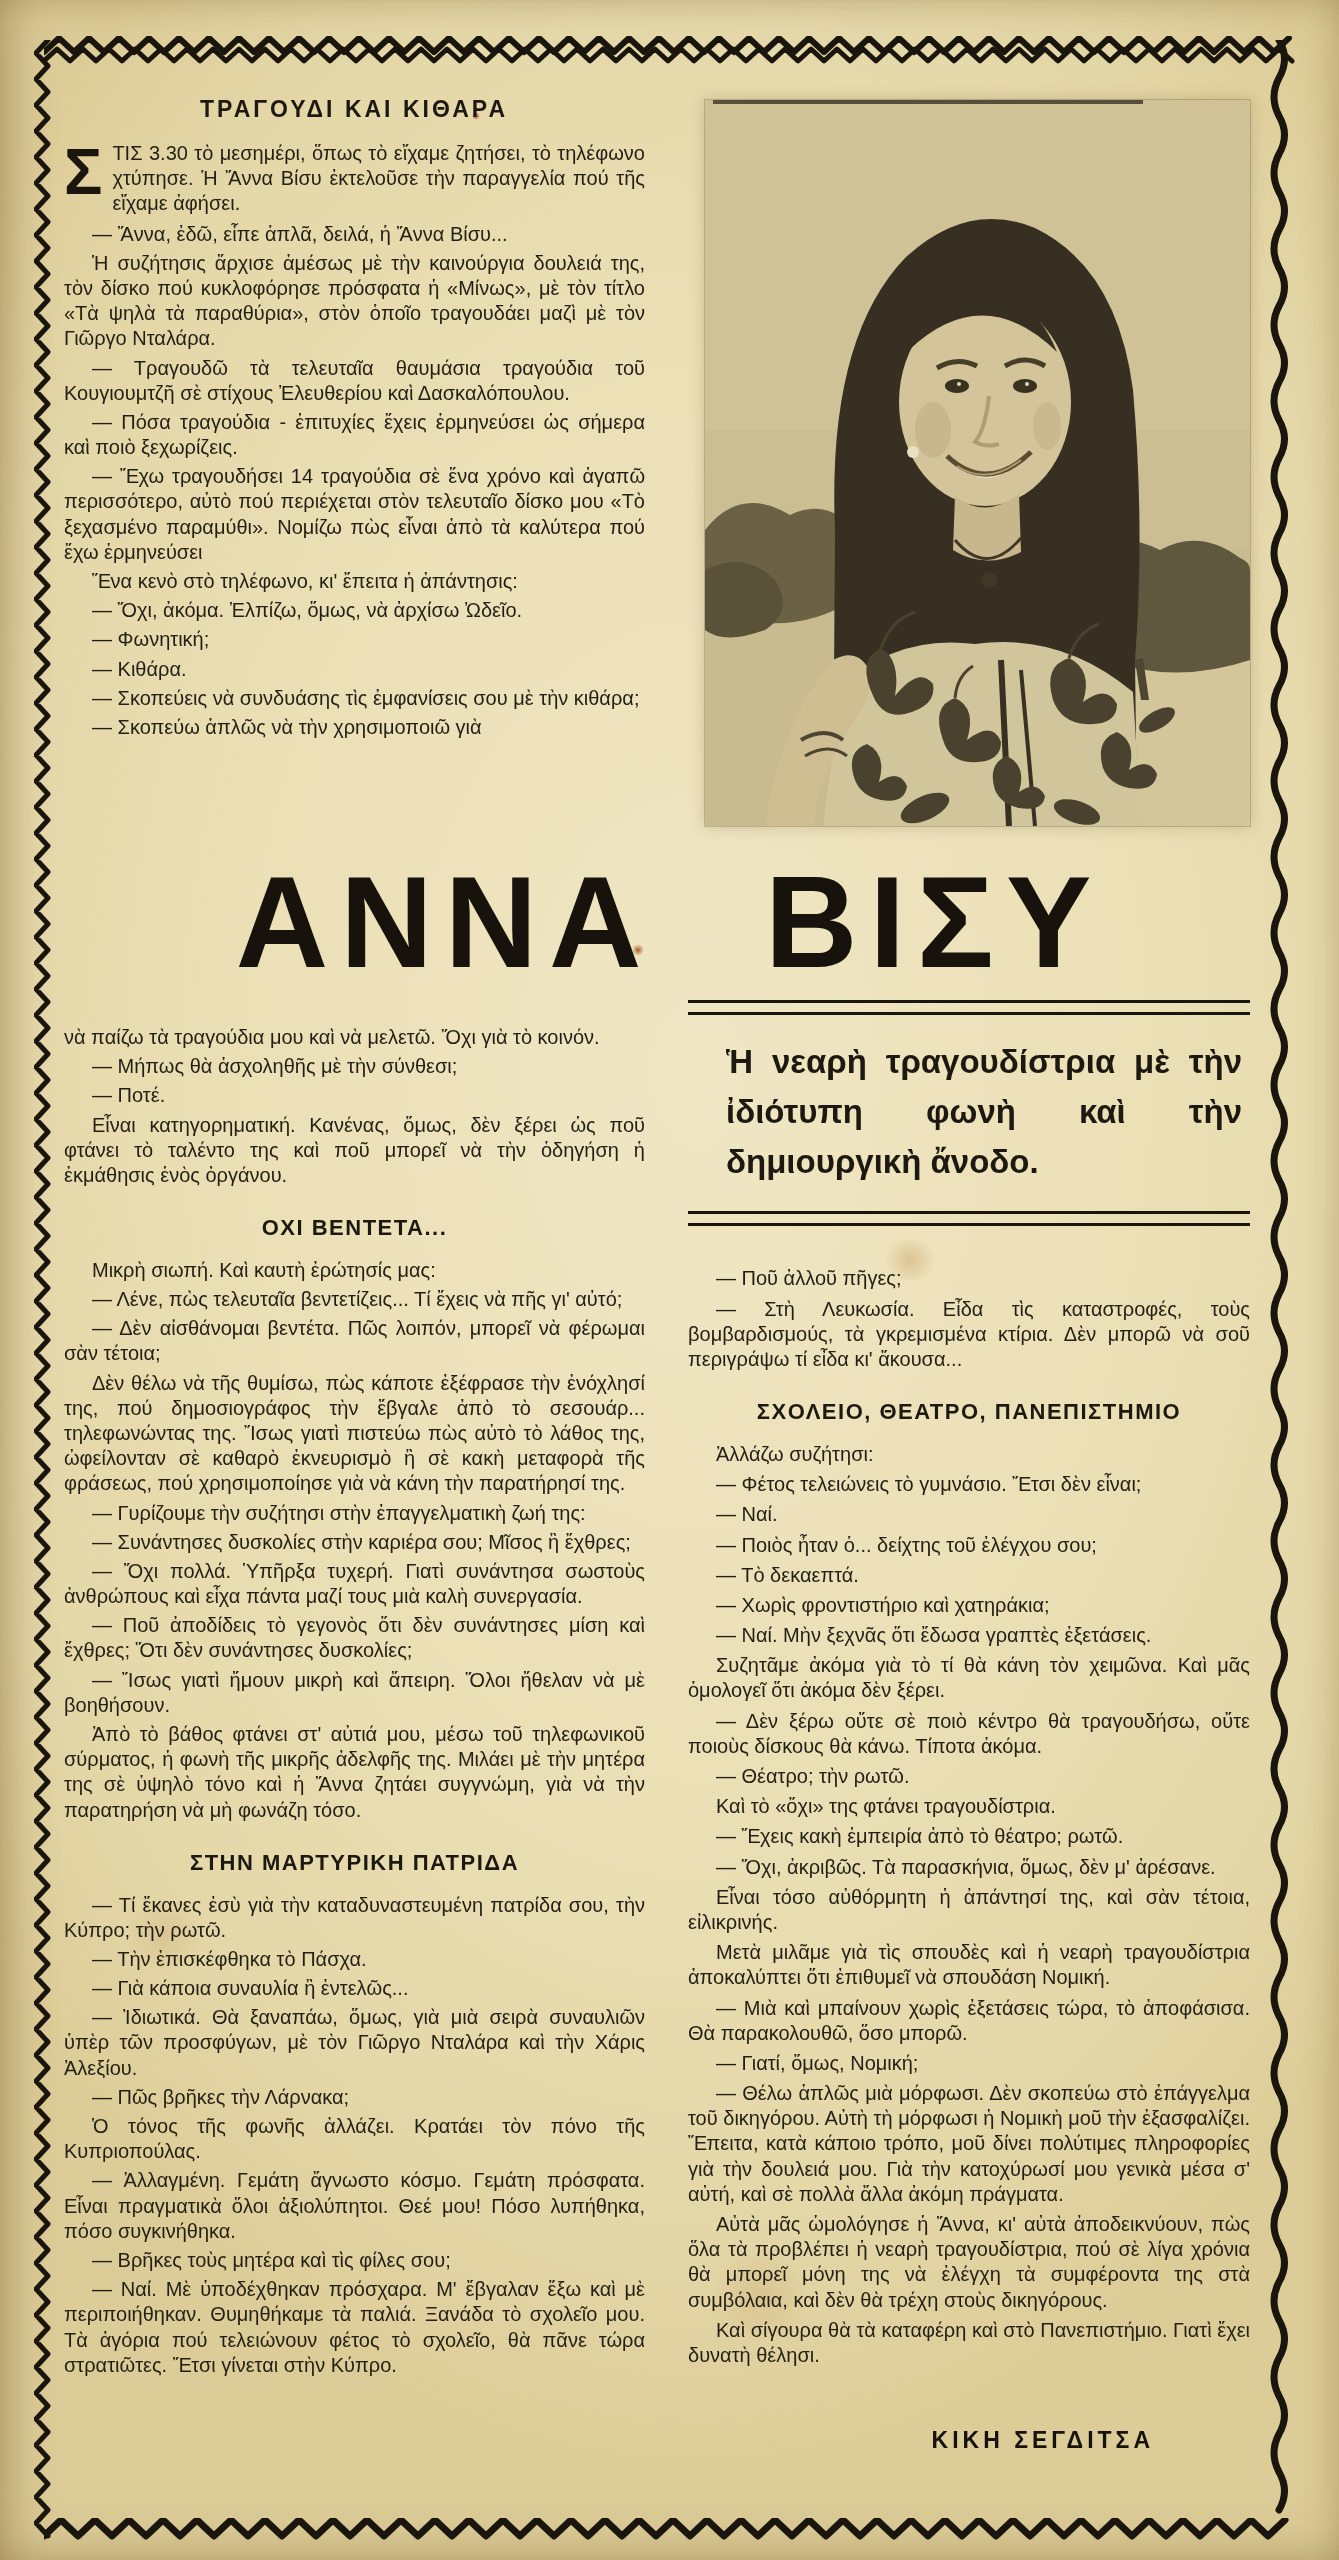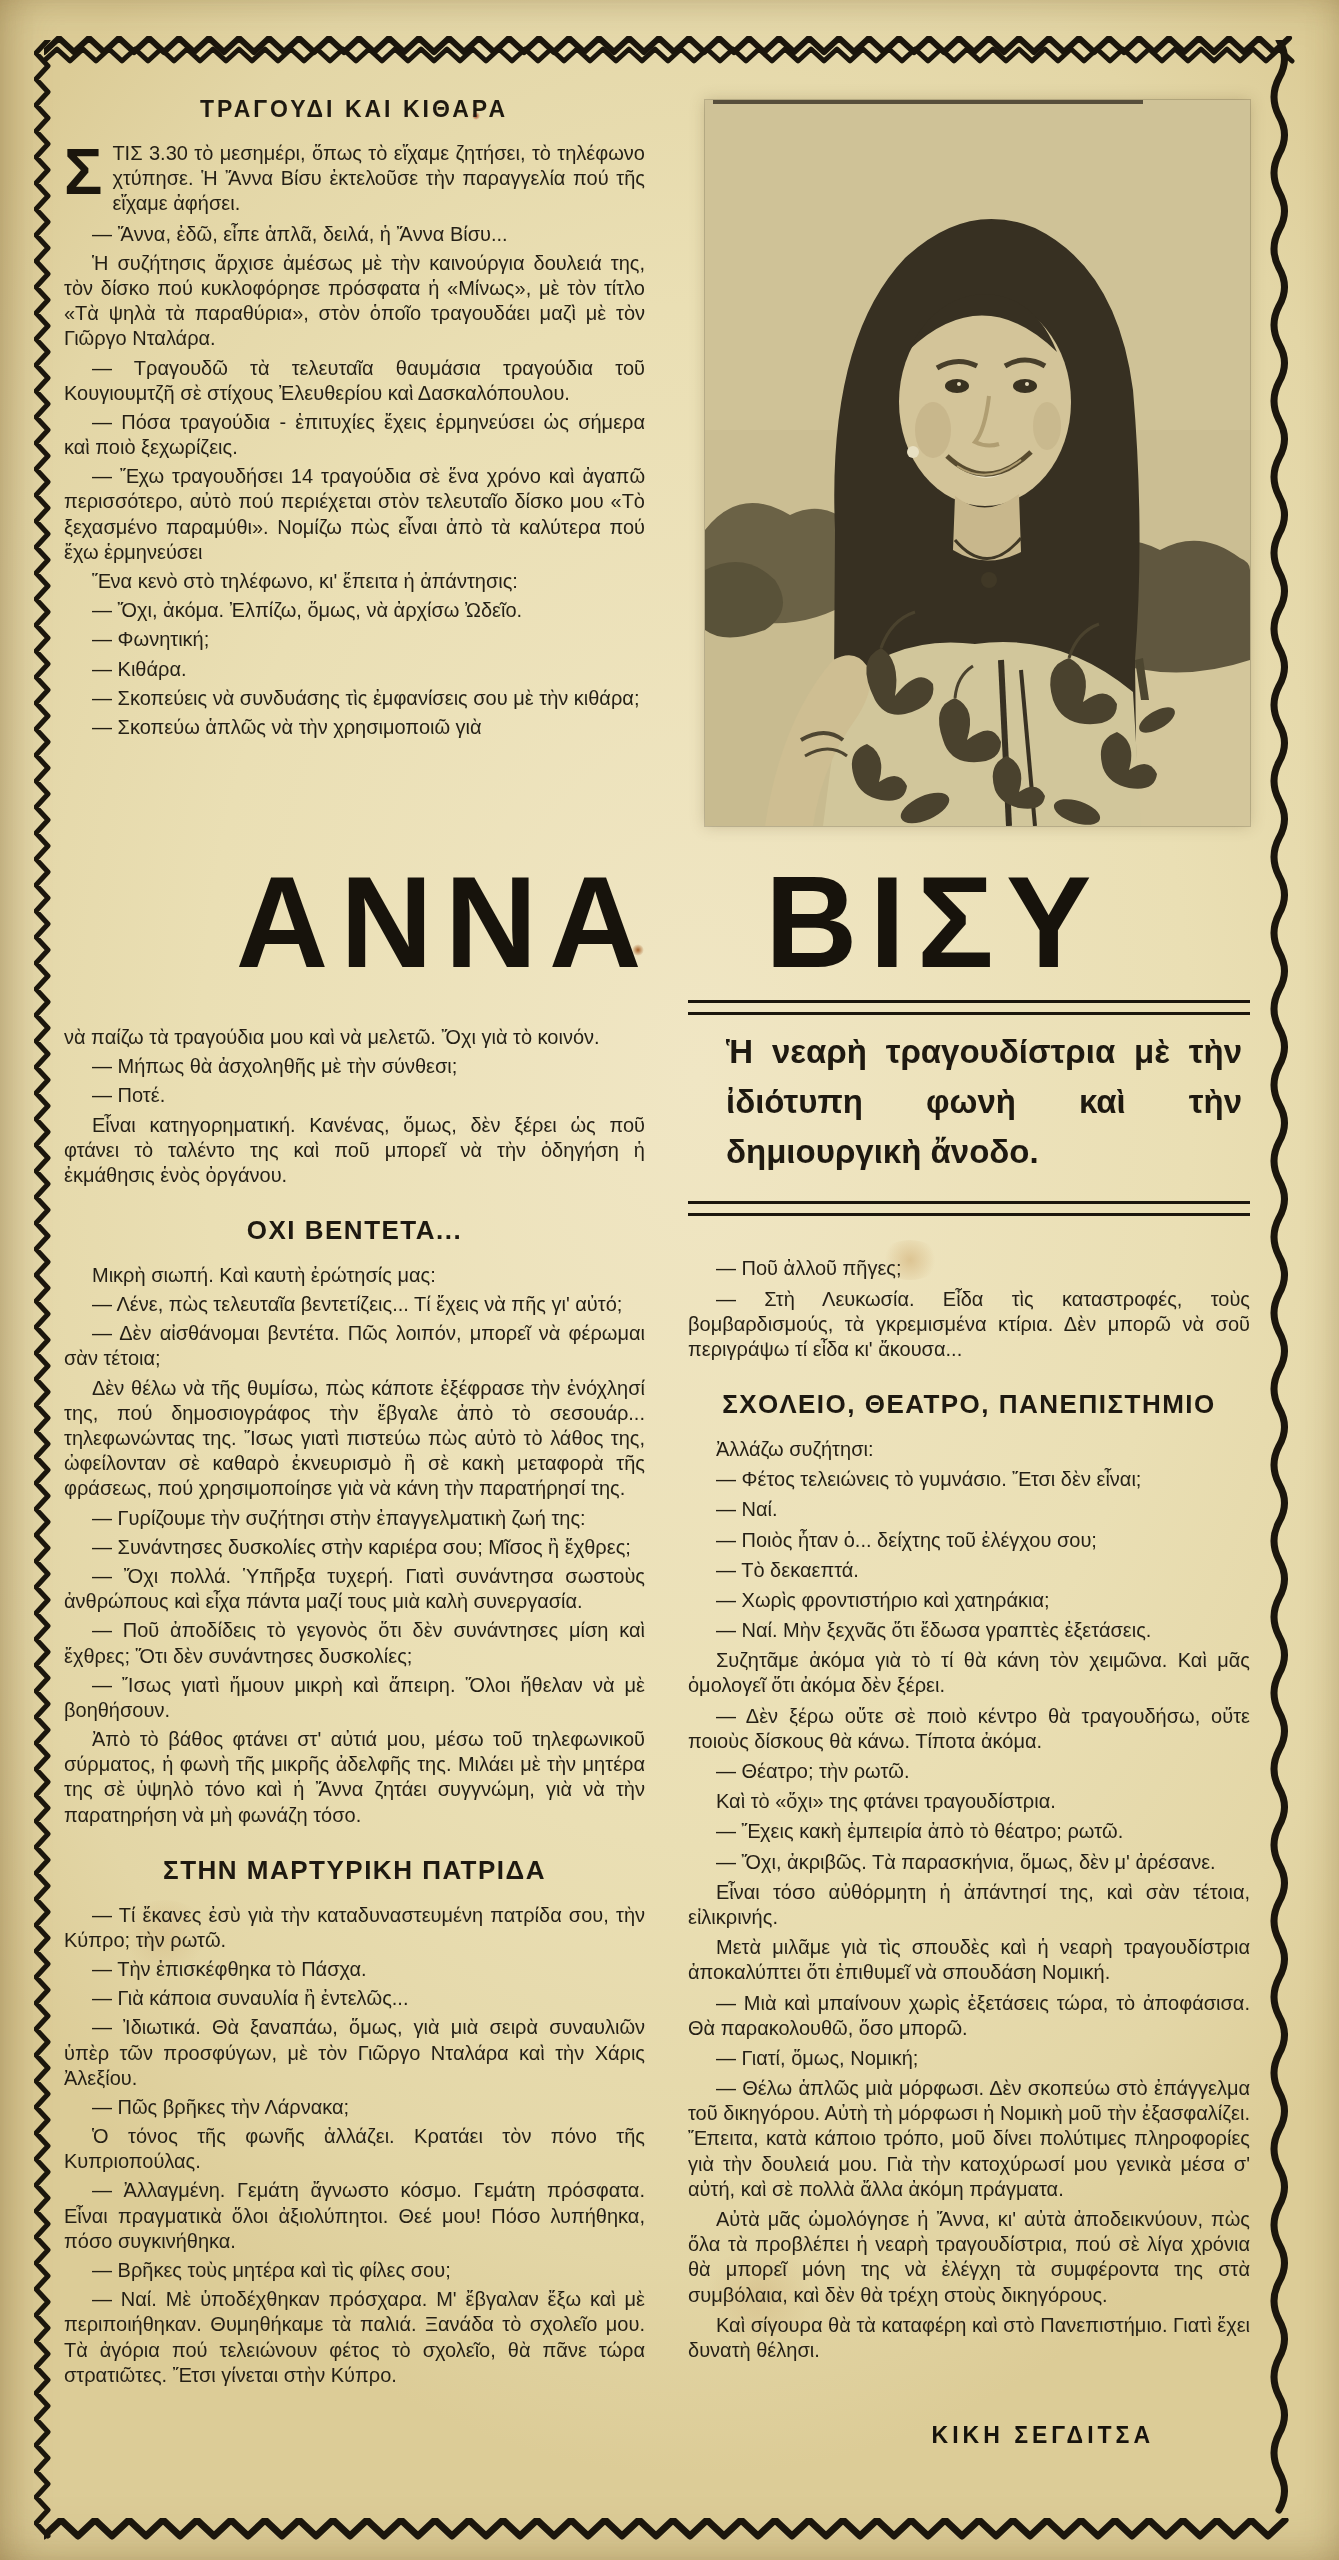--- a/index.html
+++ b/index.html
@@ -31,21 +31,21 @@
     color:#1e1910;
   }
   .col{position:absolute;text-align:justify;font-size:20px;line-height:1.26;}
   .col-left-top{left:64px;top:141px;width:581px;}
   .col-left-bottom{left:64px;top:1025px;width:581px;}
   .col-right{left:688px;top:1000px;width:562px;}
   .para{margin:0 0 4px 0;text-indent:28px;}
   .col-right .para{margin-bottom:5px;}
   .cont{text-indent:0;}
   .subhead{
-    margin:26px 0 16px 0;text-align:center;font-size:26px;font-weight:bold;
+    margin:26px 0 16px 0;text-align:center;font-size:22px;font-weight:bold;
     letter-spacing:1.5px;color:#1e1910;text-indent:0;
   }
   .lead{margin:0 0 5px 0;}
   .dropcap{
     float:left;font-size:64px;line-height:.82;font-weight:bold;
     margin:5px 10px 0 0;color:#1b160d;
   }
   
   .photo{
     position:absolute;left:705px;top:100px;width:545px;height:726px;
@@ -56,21 +56,21 @@
   
   .headline{
     position:absolute;left:0;top:858px;width:1339px;
     text-align:center;font-size:128px;font-weight:bold;line-height:1;
     letter-spacing:12px;word-spacing:64px;color:#17130c;
     transform:scaleY(1.02);
   }
   
   .rule{height:9px;border-top:3px solid #1b160d;border-bottom:3px solid #1b160d;margin:0;}
   .standfirst{
-    padding:12px 8px 24px 38px;
+    padding:22px 8px 24px 38px;
     font-size:33px;font-weight:bold;line-height:1.52;
     text-align:justify;color:#1e1910;text-indent:0;margin:0;
   }
   .rb-blocks{margin-top:40px;}
   .byline{
     margin-top:58px;text-align:right;padding-right:96px;
     font-size:23px;font-weight:bold;letter-spacing:4px;color:#17130c;
   }
 </style>
 </head>

